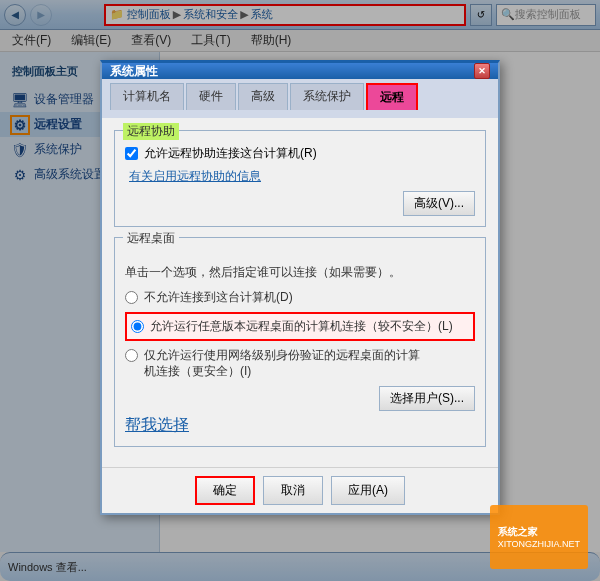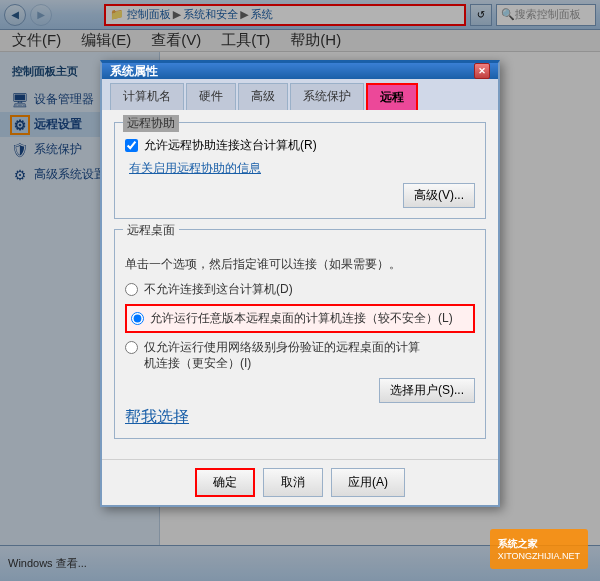--- a/index.html
+++ b/index.html
@@ -108,21 +108,21 @@
       height: 22px;
       background: #f0f0f0;
       display: flex;
       align-items: center;
       padding: 0 8px;
       gap: 12px;
       border-bottom: 1px solid #d0d0d0;
     }
 
     .menu-item {
-      font-size: 15px;
+      font-size: 12px;
       color: #333;
       cursor: pointer;
       padding: 2px 4px;
     }
 
     
     .content-area {
       display: flex;
       flex: 1;
       overflow: hidden;
@@ -253,21 +253,21 @@
       justify-content: center;
       color: white;
       font-size: 9px;
       cursor: pointer;
     }
 
     
     .tab-bar {
       display: flex;
       background: #d0d8e8;
-      padding: 4px 8px 0;
+      padding: 4px 8px 8px;
       gap: 2px;
     }
 
     .tab {
       padding: 4px 12px;
       font-size: 12px;
       cursor: pointer;
       background: #c0c8d8;
       border: 1px solid #9ab0c8;
       border-bottom: none;
@@ -292,21 +292,21 @@
       border: 1px solid #9ab0c8;
       padding: 8px 10px 10px;
       margin-bottom: 10px;
       position: relative;
     }
 
     .group-box-title {
       position: absolute;
       top: -8px;
       left: 8px;
-      background: #a3a3a3;
+      background: #bef264;
       padding: 0 4px;
       font-size: 12px;
       color: #333;
     }
 
     .group-content {
       margin-top: 6px;
     }
 
     .checkbox-row {
@@ -434,21 +434,21 @@
       background: linear-gradient(to bottom, #f8f8f8, #dcdcdc);
     }
 
     
     .watermark {
       position: absolute;
       bottom: 12px;
       right: 12px;
       background: rgba(255,140,0,0.85);
       color: white;
-      padding: 8px 8px;
+      padding: 20px 8px;
       font-size: 10px;
       border-radius: 3px;
       z-index: 200;
     }
 
     .watermark-logo {
       font-weight: bold;
     }
 
     .watermark-url {
@@ -462,28 +462,29 @@
 
     
     .clearfix::after {
       content: '';
       display: table;
       clear: both;
     }
 
     
     .bottom-bar {
-      height: 36px;
+      height: 29px;
       background: linear-gradient(to bottom, #d6e6f7, #b8d4f0);
       border-top: 1px solid #7a9bbf;
       display: flex;
       align-items: center;
       padding: 0 8px;
       font-size: 11px;
       color: #333;
+      border-radius: 10px;
     }
   </style>
 </head>
 <body>
 
 <div class="main-window">
 
   <div class="title-bar">
     <div class="title-bar-nav">
       <div class="nav-btn">◀</div>

